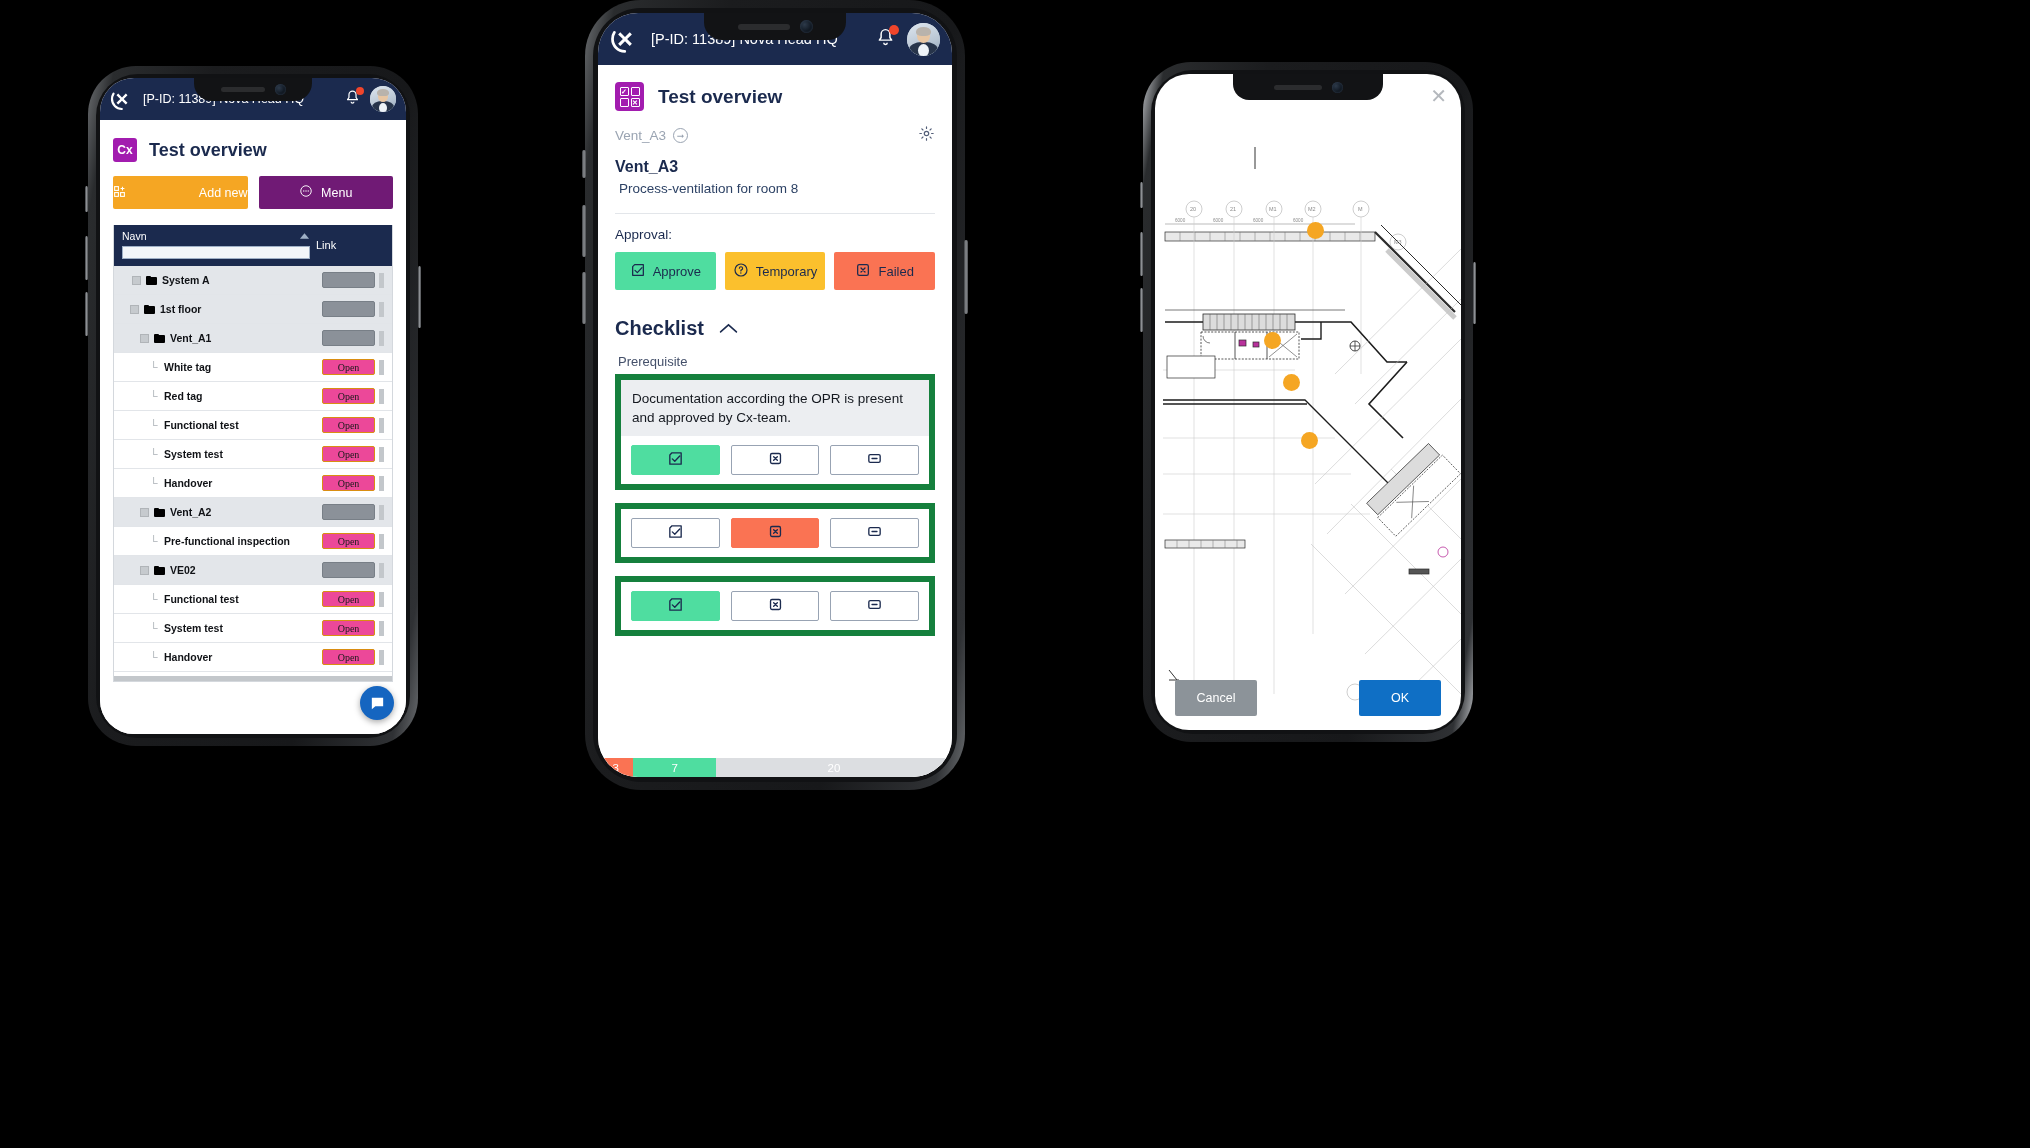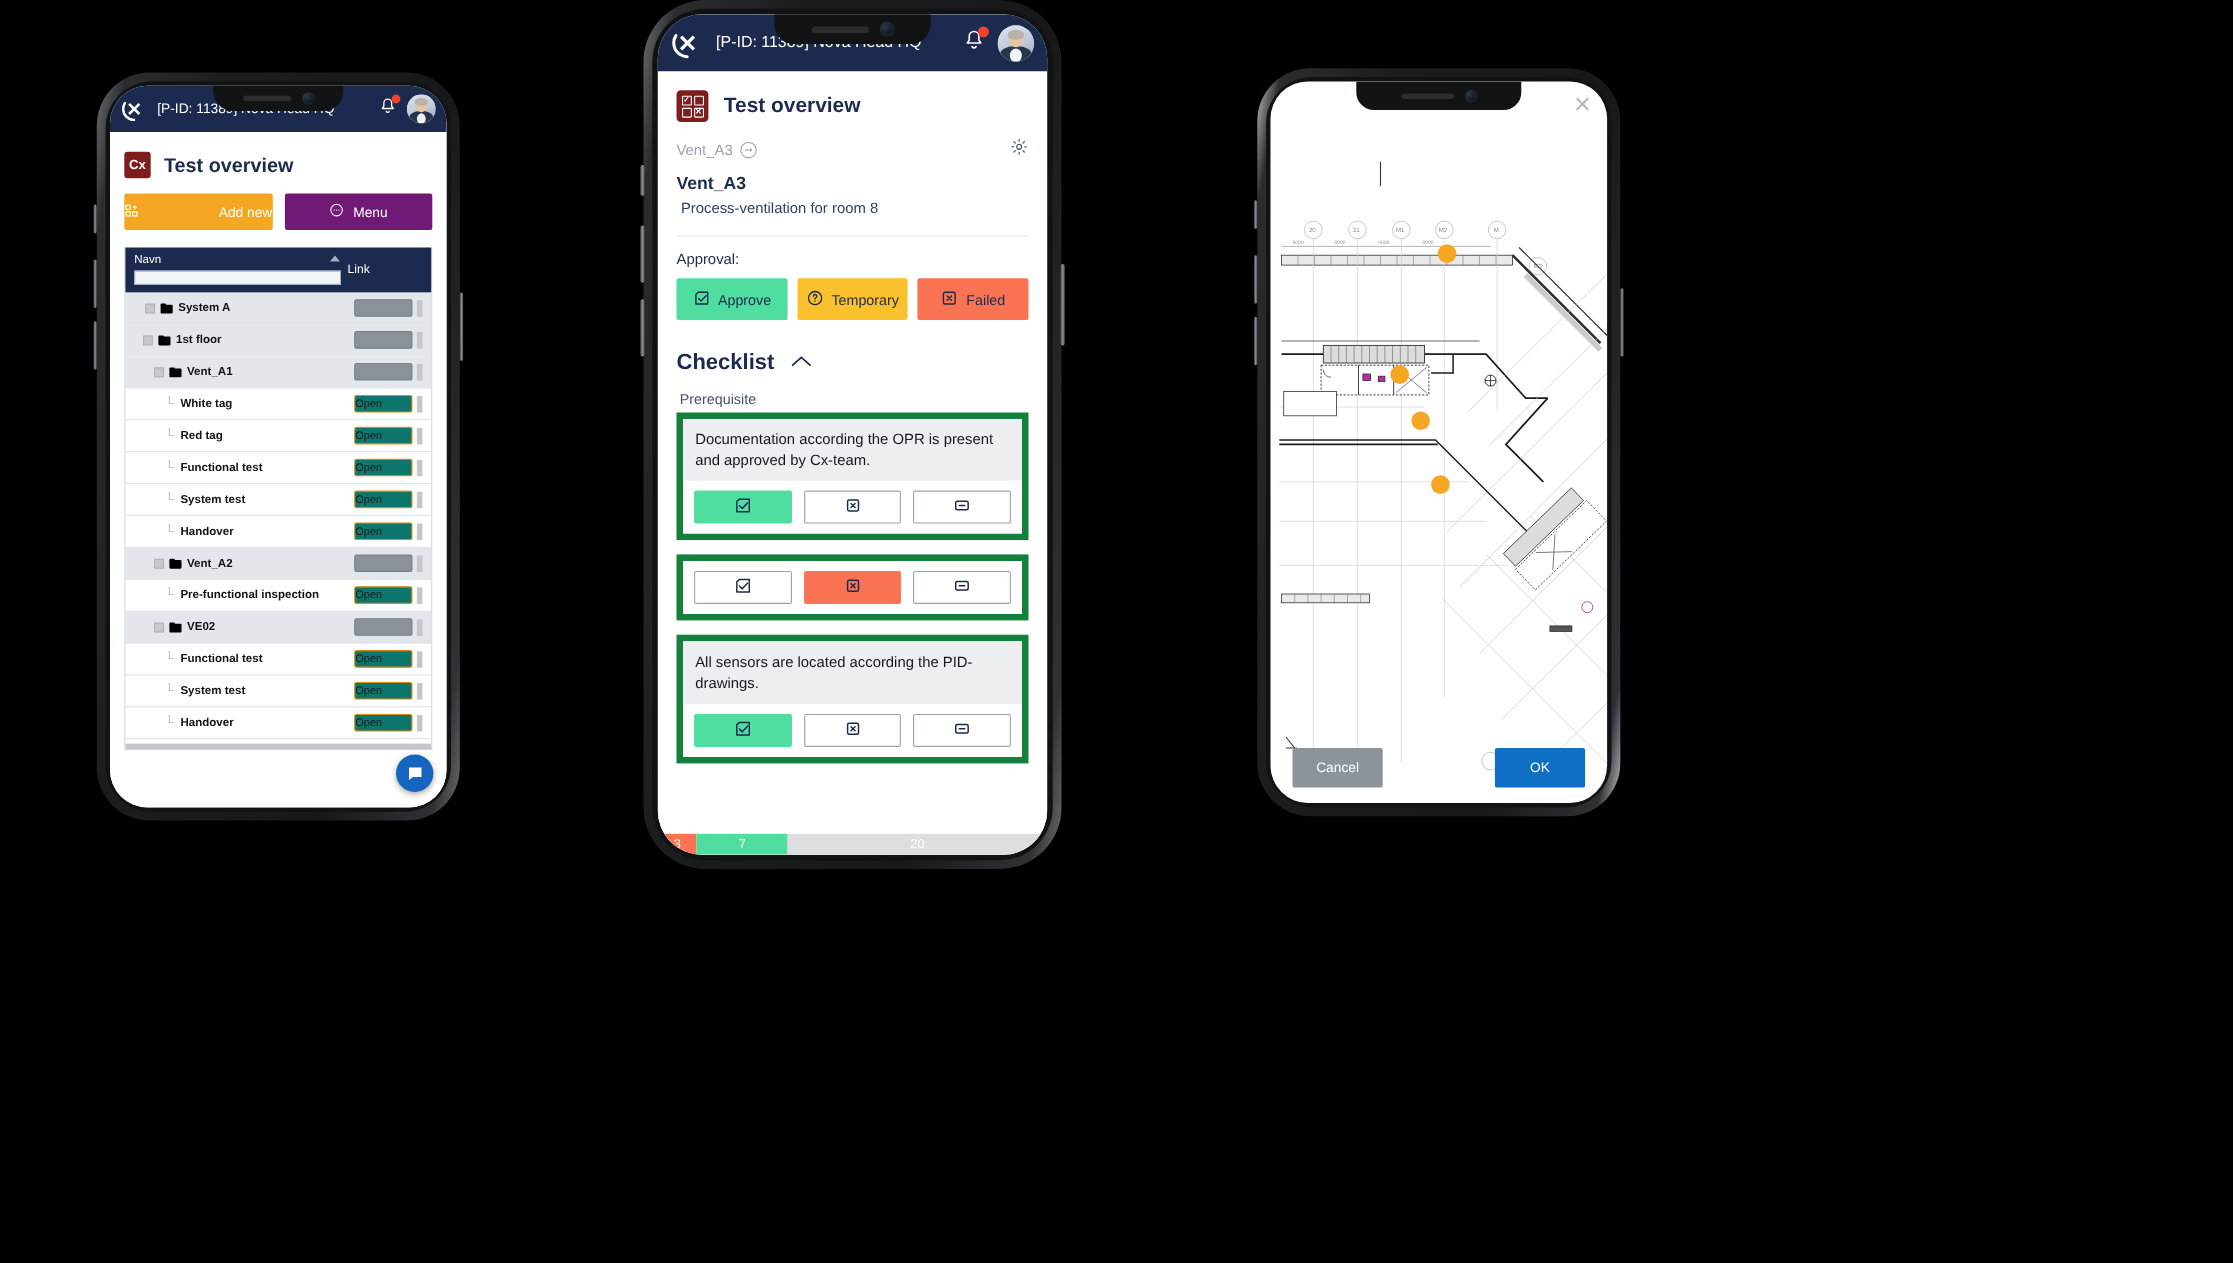--- a/index.html
+++ b/index.html
@@ -77,21 +77,21 @@
     position: relative;
   }
   .avatar .head { position:absolute; border-radius:50%; background:#e8c6a3; }
   .avatar .hair { position:absolute; border-radius:50% 50% 40% 40%; background:#b9b3ac; }
   .avatar .body { position:absolute; border-radius:45% 45% 0 0; background:#27344a; }
   .avatar .shirt { position:absolute; border-radius:50%; background:#eef3f8; }
   .avatar .bg { position:absolute; inset:0; background:linear-gradient(160deg,#dfe7ef 0%,#b9c6d4 60%,#8fa3b6 100%); }
 
   .page-head { display: flex; align-items: center; }
   .cx-badge {
-    background: #7f1d1d; color: #fff;
+    background: #a21caf; color: #fff;
     display: flex; align-items: center; justify-content: center;
     font-weight: 700; border-radius: 3px;
   }
   .page-title { color: #1b2a4e; font-weight: 700; }
 
   .btn { border: none; cursor: pointer; display:flex; align-items:center; justify-content:center; }
 
   
   #phone1 { left: 88px; top: 66px; width: 330px; height: 680px; }
   #phone1 .bezel { border-radius: 48px; padding: 11px; }
@@ -133,21 +133,21 @@
   }
   .trow .folder::before {
     content:""; position:absolute; left:0; top:0; width:5px; height:2px; background:#000; border-radius:1px 1px 0 0;
   }
   .trow .folder::after {
     content:""; position:absolute; left:0; top:1.5px; width:11px; height:7.5px; background:#000; border-radius:1px;
   }
   .trow .elbow { width:10px; margin-right:4px; color:#aab0b6; font-size:11px; line-height:1; flex:none;}
   .trow .linkcell { width: 74px; display:flex; align-items:center; padding-left:4px; }
   .pill { display:block; width:53px; height:16px; border-radius:2px; }
-  .pill.open { background:#0f766e; color:#1a1a1a; font-size:10px; line-height:16px; border:1px solid #d98e12;}
+  .pill.open { background:#ec4899; color:#1a1a1a; font-size:10px; text-align:center; line-height:16px; border:1px solid #d98e12;font-family:Liberation Serif, serif;}
   .pill.blank { background:#8b9199; border:1px solid #787f87; }
   .scroll-mark { width: 5px; height: 15px; background: #c3c7cb; margin-left: 4px; }
   .hscroll { height: 5px; background: #c3c7cb; margin-top: 4px; }
   .fab {
     position:absolute; right: 12px; bottom: 14px; width: 34px; height: 34px;
     border-radius:50%; background:#1565c0; display:flex; align-items:center; justify-content:center;
     box-shadow: 0 2px 6px rgba(0,0,0,.35);
   }
 
   
@@ -617,21 +617,20 @@
                 </button>
                 <button class="cl-btn">
                   <span><svg width="17" height="17" viewBox="0 0 24 24">
                       <rect x="4" y="6.5" width="16" height="11" rx="2" fill="none" stroke="#1b2a4e" stroke-width="1.9"></rect>
                       <path d="M8.5 12h7" stroke="#1b2a4e" stroke-width="1.9" stroke-linecap="round"></path>
                     </svg></span>
                 </button>
               </div>
             </div>
             <div class="cl-item">
-              <div class="cl-text">All sensors are located according the PID-drawings.</div>
               <div class="cl-buttons">
                 <button class="cl-btn sel-ok">
                   <span><svg width="17" height="17" viewBox="0 0 24 24">
                       <path d="M20 4v16H4V7l3-3z" fill="none" stroke="#1b2a4e" stroke-width="1.9" stroke-linejoin="round"></path>
                       <path d="M7.5 12.5 11 16l7-7.5" fill="none" stroke="#1b2a4e" stroke-width="1.9" stroke-linecap="round" stroke-linejoin="round"></path>
                     </svg></span>
                 </button>
                 <button class="cl-btn">
                   <span><svg width="17" height="17" viewBox="0 0 24 24">
                       <rect x="5" y="5" width="14" height="14" rx="2" fill="none" stroke="#1b2a4e" stroke-width="1.9"></rect>

